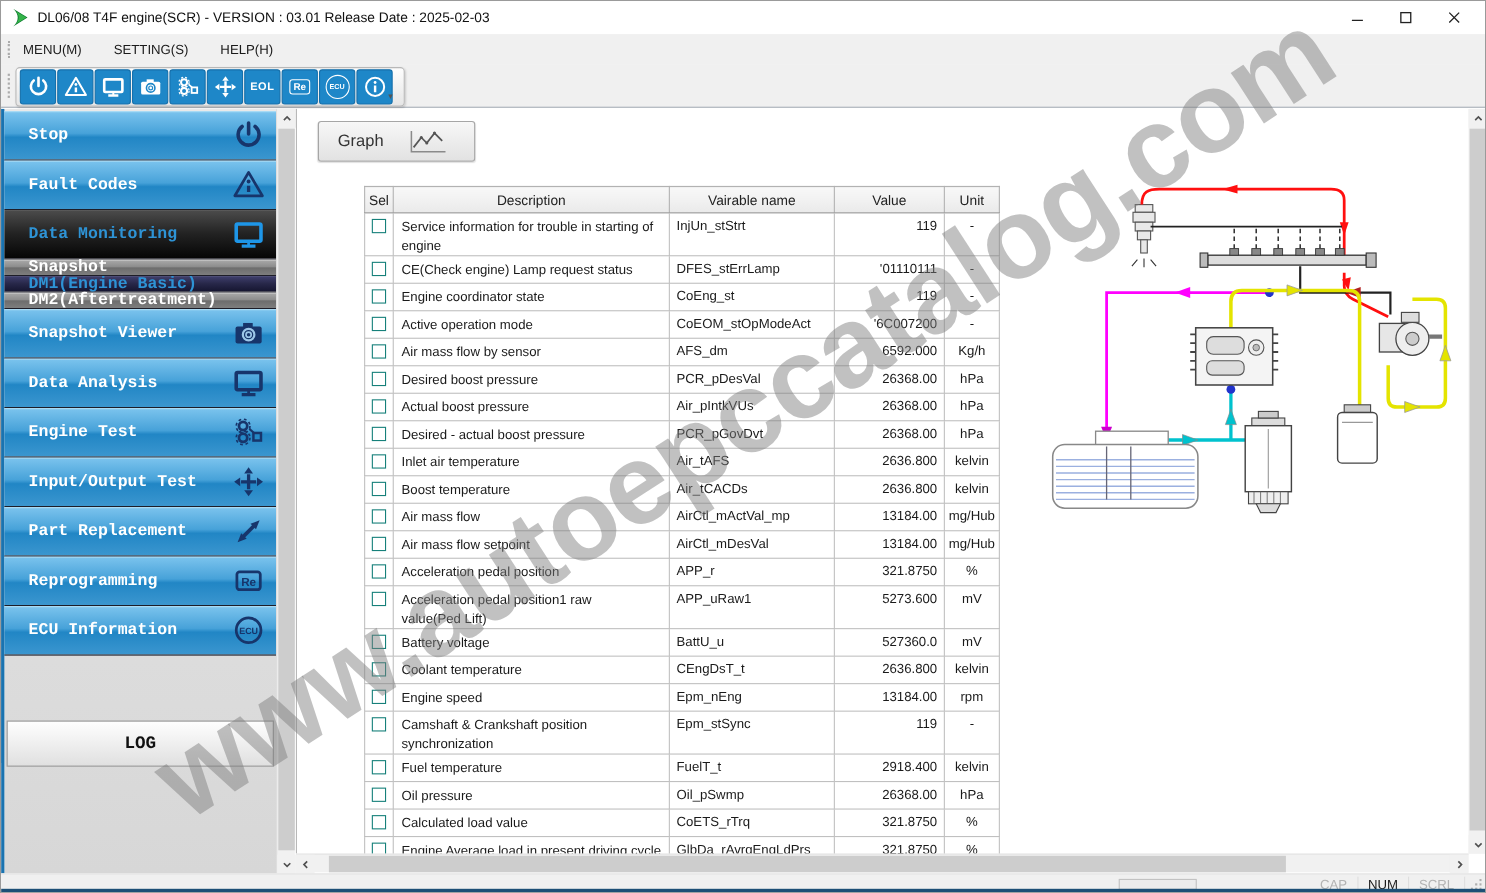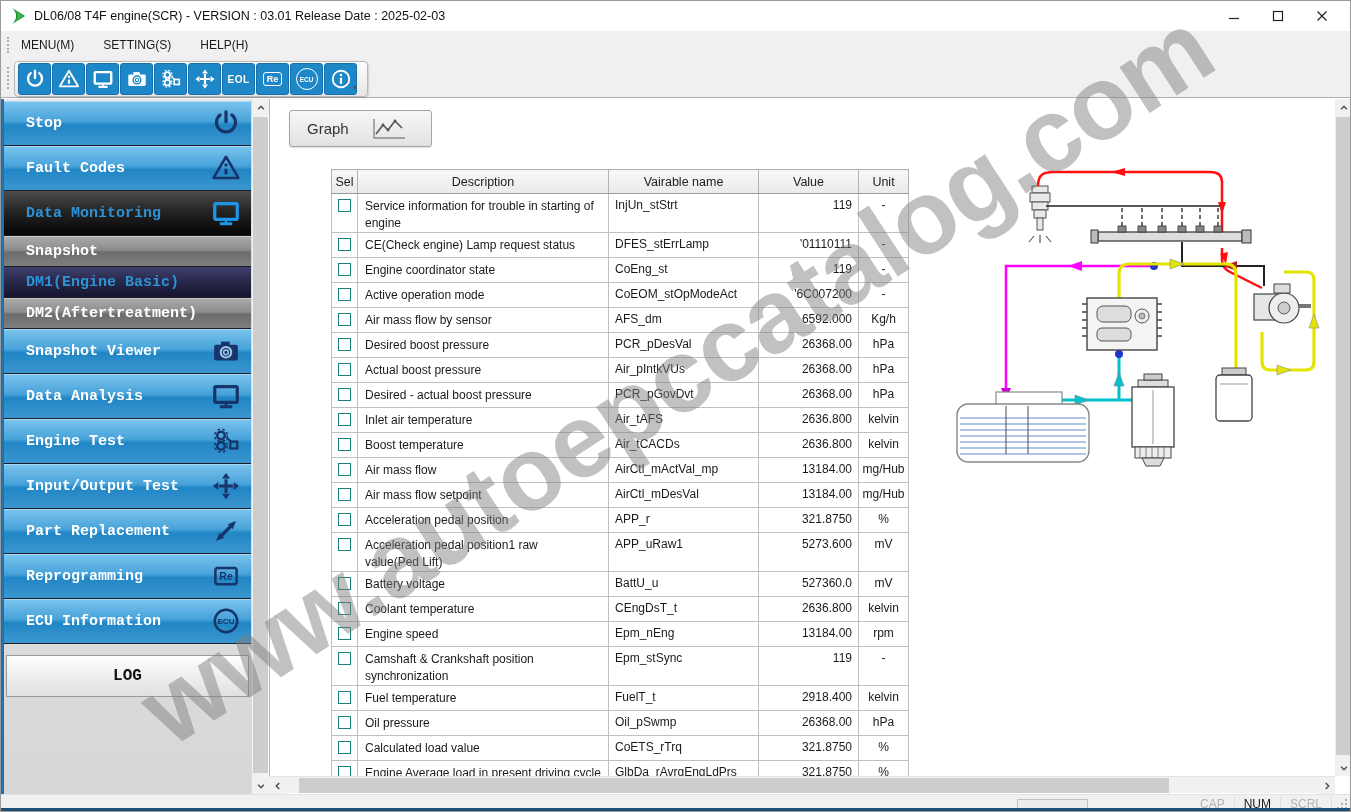--- a/index.html
+++ b/index.html
@@ -34,21 +34,21 @@
   .tb-re { border:1.5px solid #fff; border-radius:3px; padding:1px 3px; font-size:9px; font-weight:bold; }
   .tb-ecu { border:1.5px solid #fff; border-radius:50%; width:22px; height:22px; display:flex; align-items:center; justify-content:center; font-size:6.5px; font-weight:bold; }
   .shelf-overflow { position:absolute; left:352px; top:26px; color:#555; font-size:8px; line-height:6px; cursor:pointer; }
 
   
   .sidebar { position:absolute; left:0; top:98px; width:250px; height:695px;
     background:linear-gradient(180deg,#e9e9e9,#d7d7d7); border-left:3px solid #1a73b0; }
   .side-list { position:absolute; left:0; top:2px; width:247px; }
   .side-item { position:relative; cursor:pointer; border-bottom:1px solid #1d1d28; }
   .side-item[data-level="main"] { height:45px; }
-  .side-item[data-level="sub"]  { height:31px; }
+  .side-item[data-level="sub"]  { height:15px; }
   .side-item[data-level="main"][data-state="default"] {
     background:linear-gradient(180deg,#7cc4ee 0%,#47a2d9 46%,#2186c5 54%,#3b96cf 100%);
     box-shadow:inset 0 1px 0 #a8daf4; }
   .side-item[data-level="main"][data-state="active"] {
     background:linear-gradient(180deg,#4c4c4c 0%,#232323 48%,#050505 100%); }
   .side-item[data-level="sub"][data-state="default"] {
     background:linear-gradient(180deg,#ababab 0%,#8d8d8d 46%,#6d6d6d 54%,#7e7e7e 100%);
     box-shadow:inset 0 1px 0 #c6c6c6; }
   .side-item[data-level="sub"][data-state="active"] {
     background:linear-gradient(180deg,#40406e 0%,#28284a 48%,#151530 100%); }

